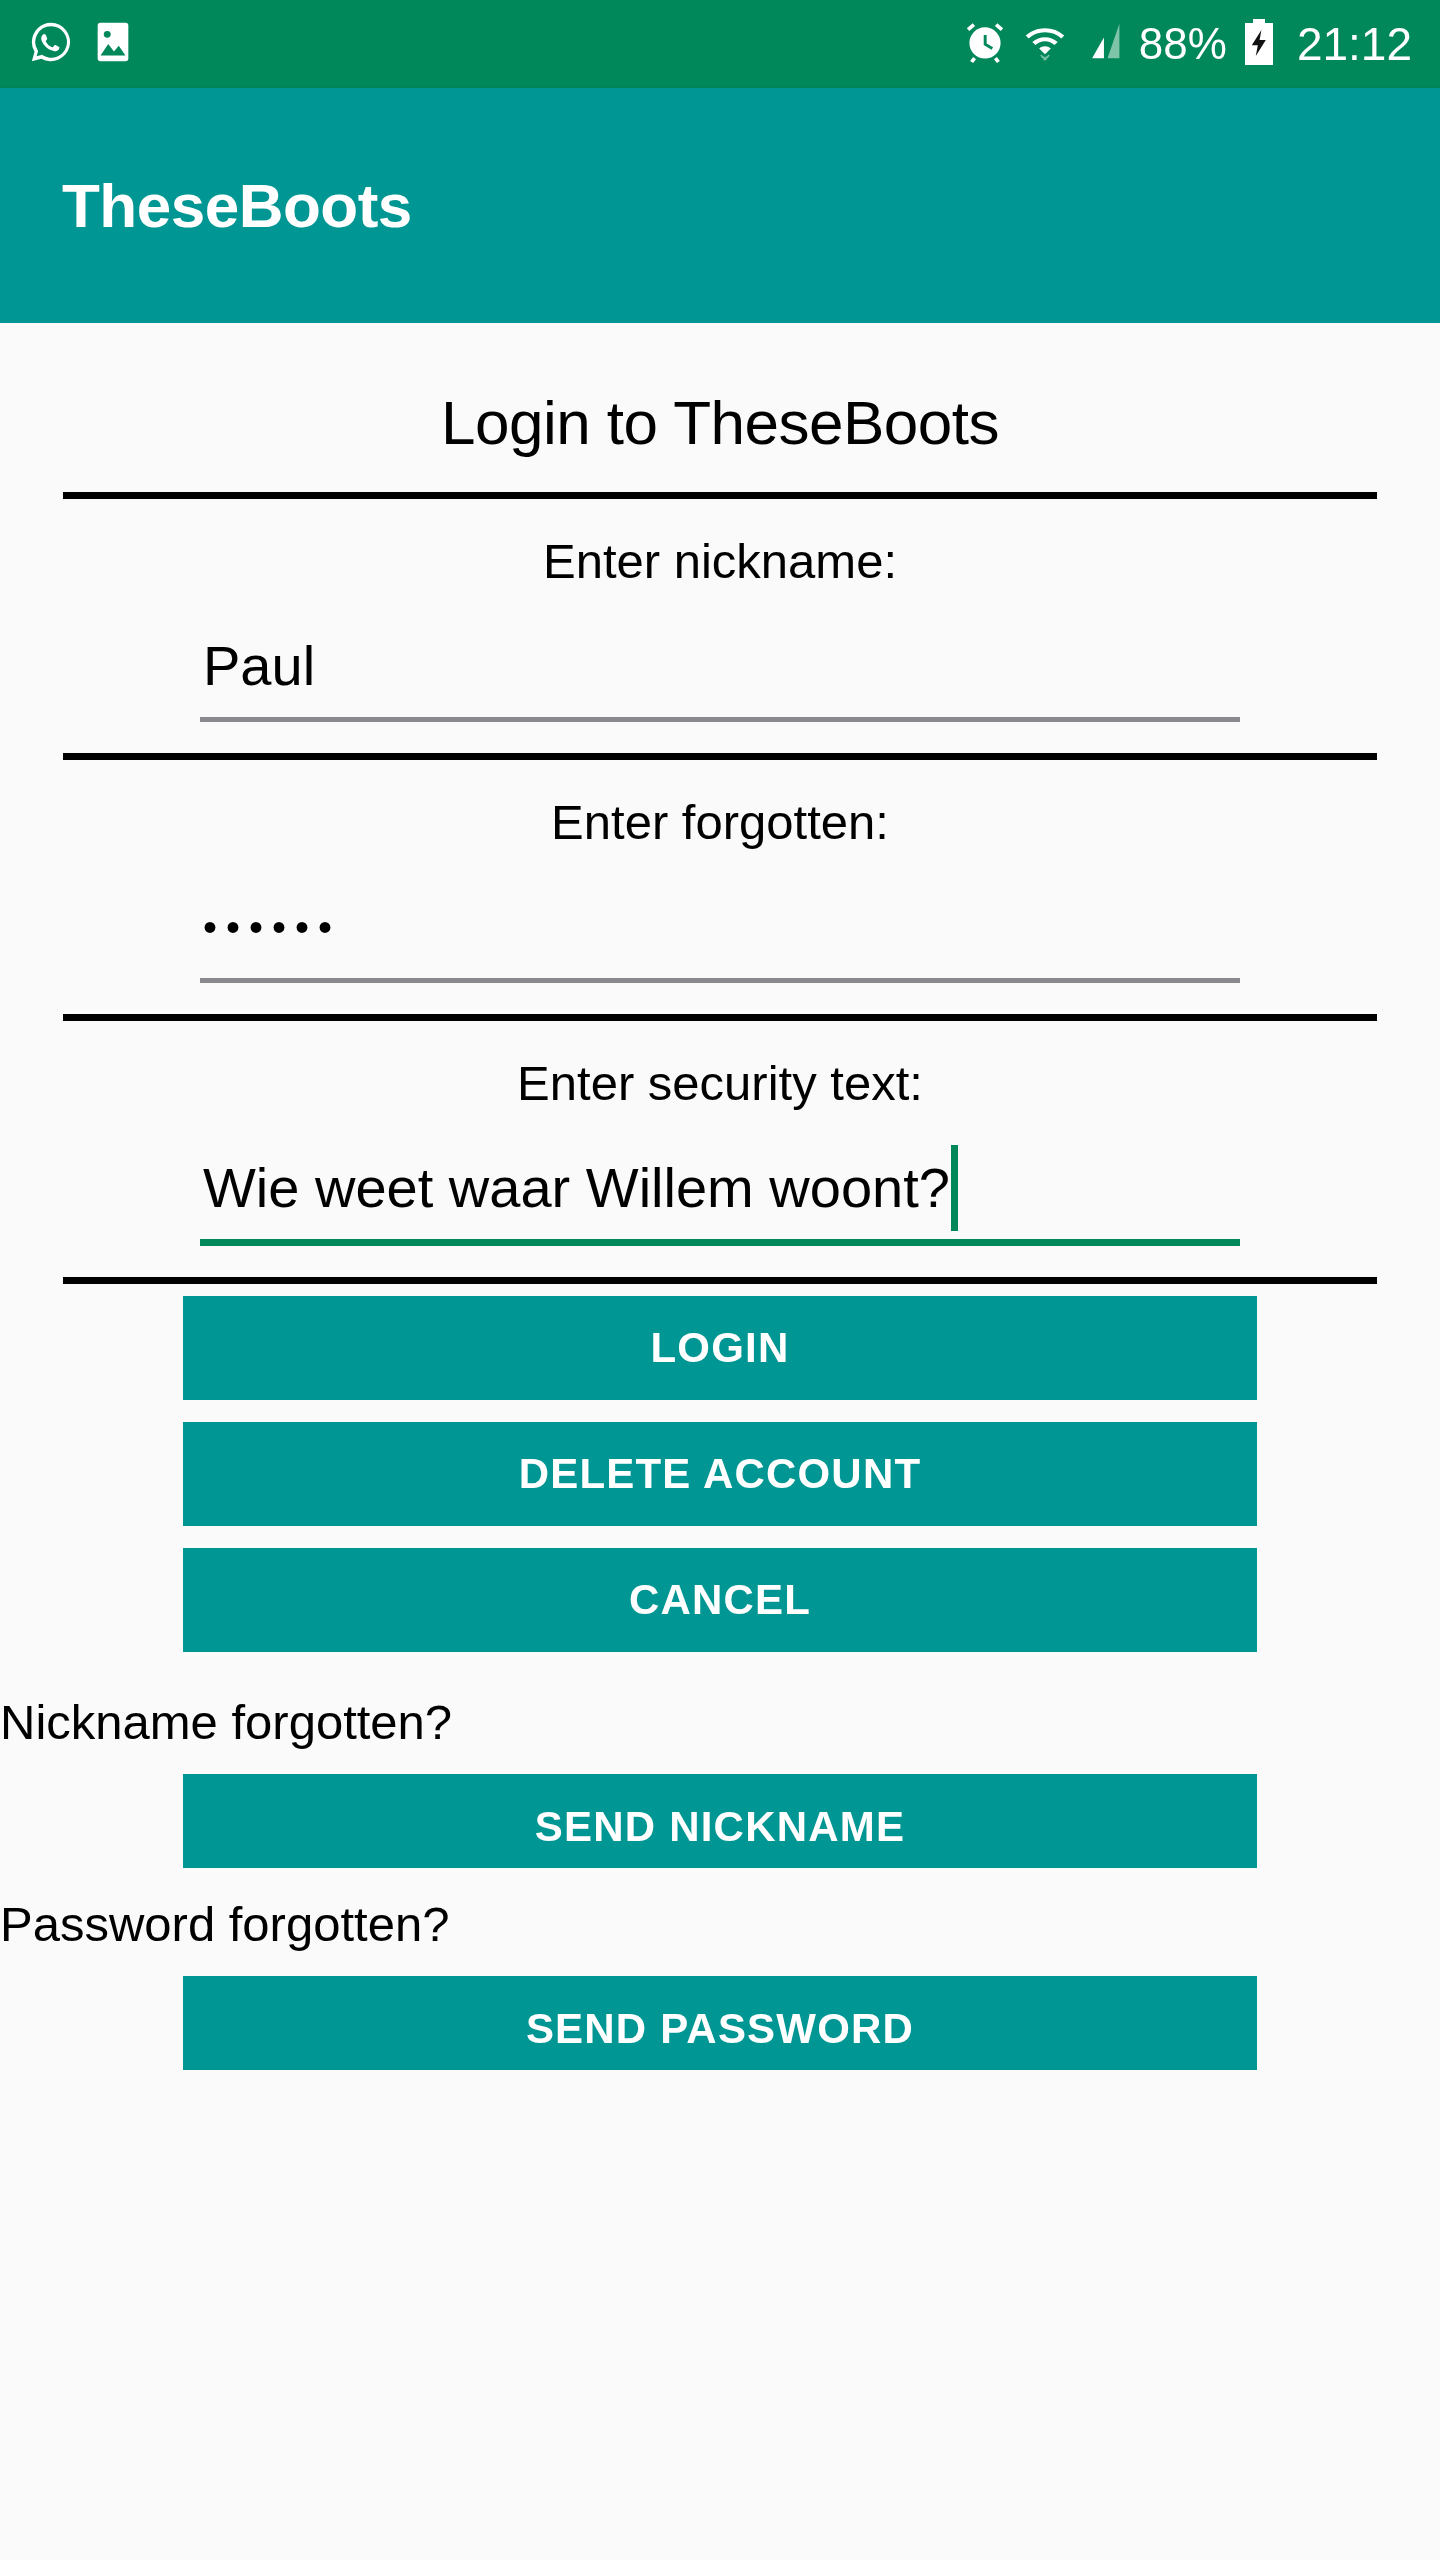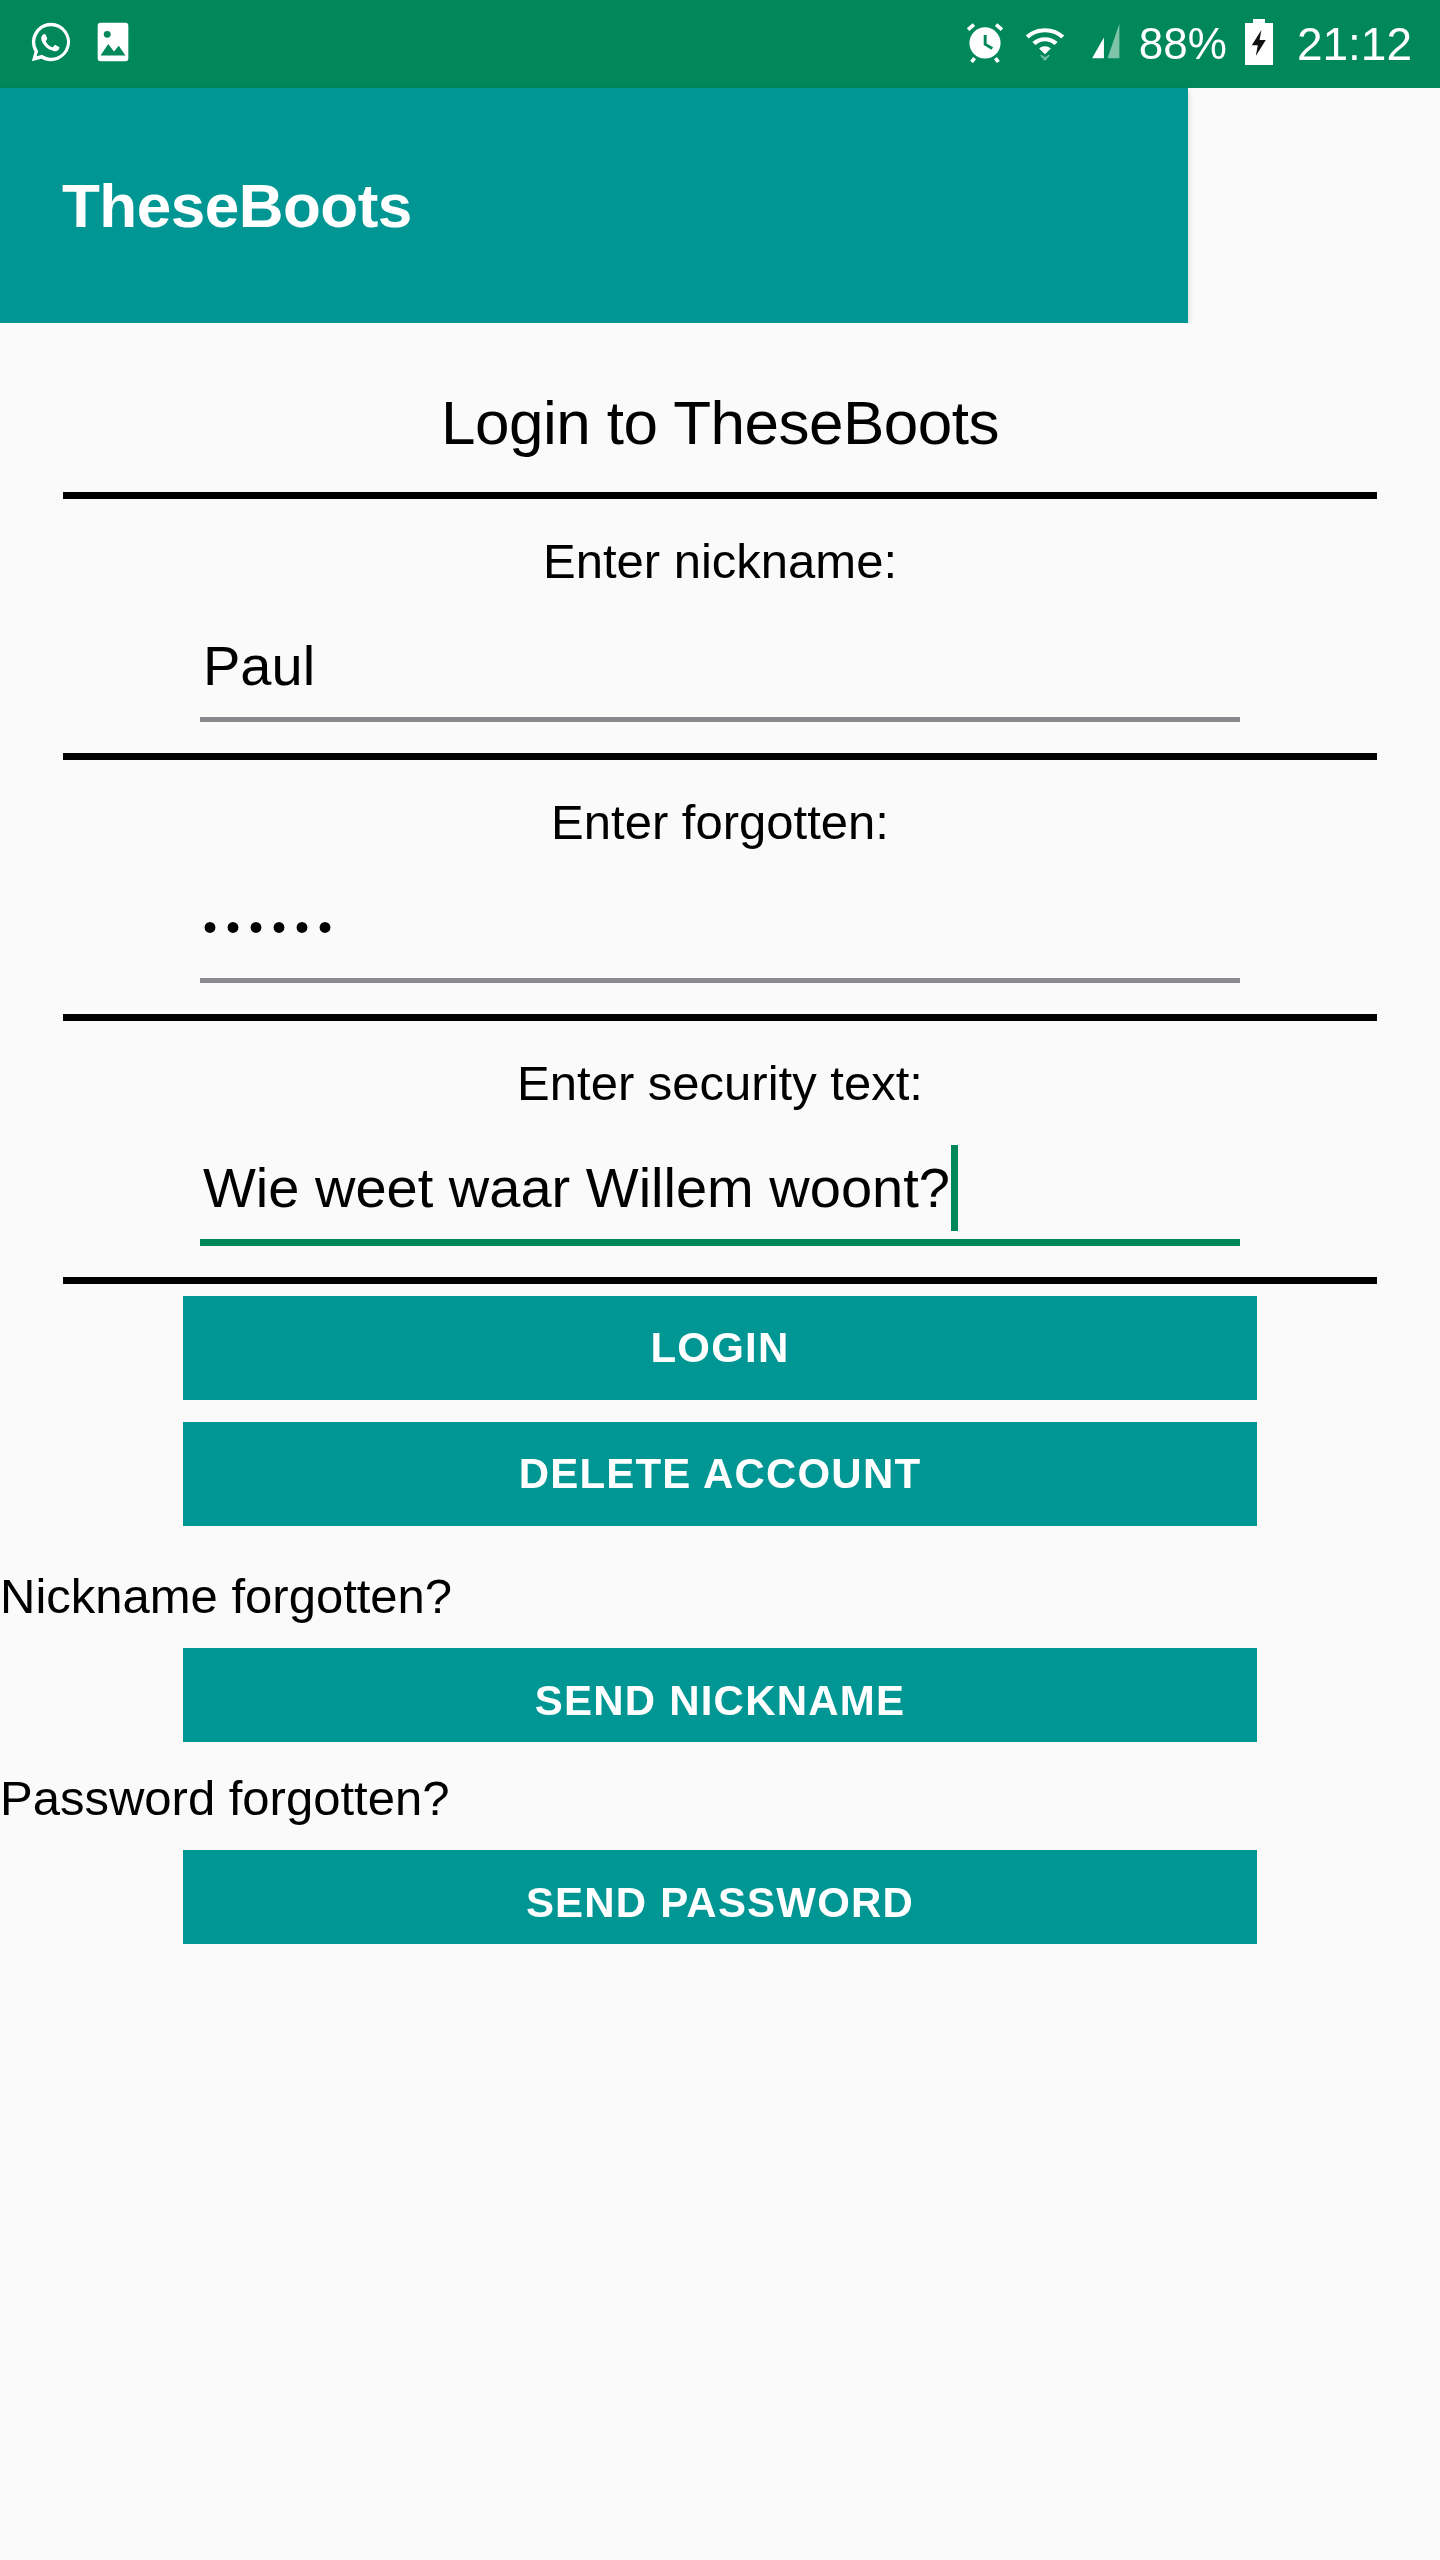--- a/index.html
+++ b/index.html
@@ -49,21 +49,21 @@
     letter-spacing: 0px;
     line-height: 1;
     white-space: nowrap;
   }
   .sb-clock { font-size: 46px; margin-left: 6px; }
 
   
   .appbar {
     position: absolute;
     top: 88px; left: 0;
-    width: 1188px;
+    width: 1440px;
     height: 235px;
     background: #009693;
     display: flex;
     align-items: center;
     box-shadow: 0 3px 6px rgba(0,0,0,0.18);
   }
   .appbar-title {
     color: #ffffff;
     font-size: 62px;
     font-weight: bold;
@@ -286,20 +286,21 @@
         </div>
       </div>
       <div class="field-underline focused"></div>
     </div>
 
     <div class="divider" style="margin-top:31px;"></div>
 
     <div class="btn-area">
       <button class="btn">LOGIN</button>
       <button class="btn">DELETE ACCOUNT</button>
+      <button class="btn">CANCEL</button>
     </div>
 
     <div class="forgot-block">
       <div class="forgot-label">Nickname forgotten?</div>
       <button class="btn-small">SEND NICKNAME</button>
     </div>
 
     <div class="forgot-block second">
       <div class="forgot-label">Password forgotten?</div>
       <button class="btn-small">SEND PASSWORD</button>

